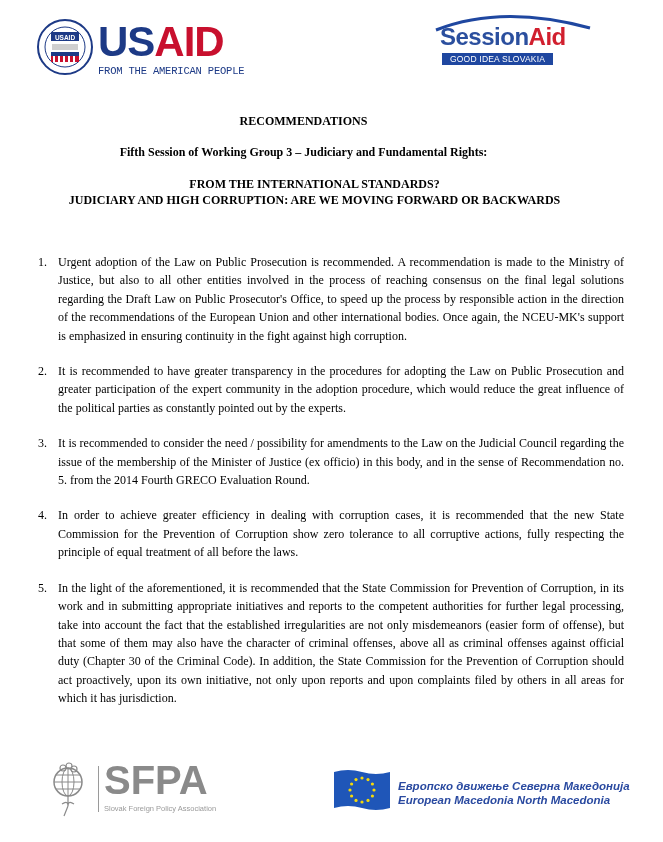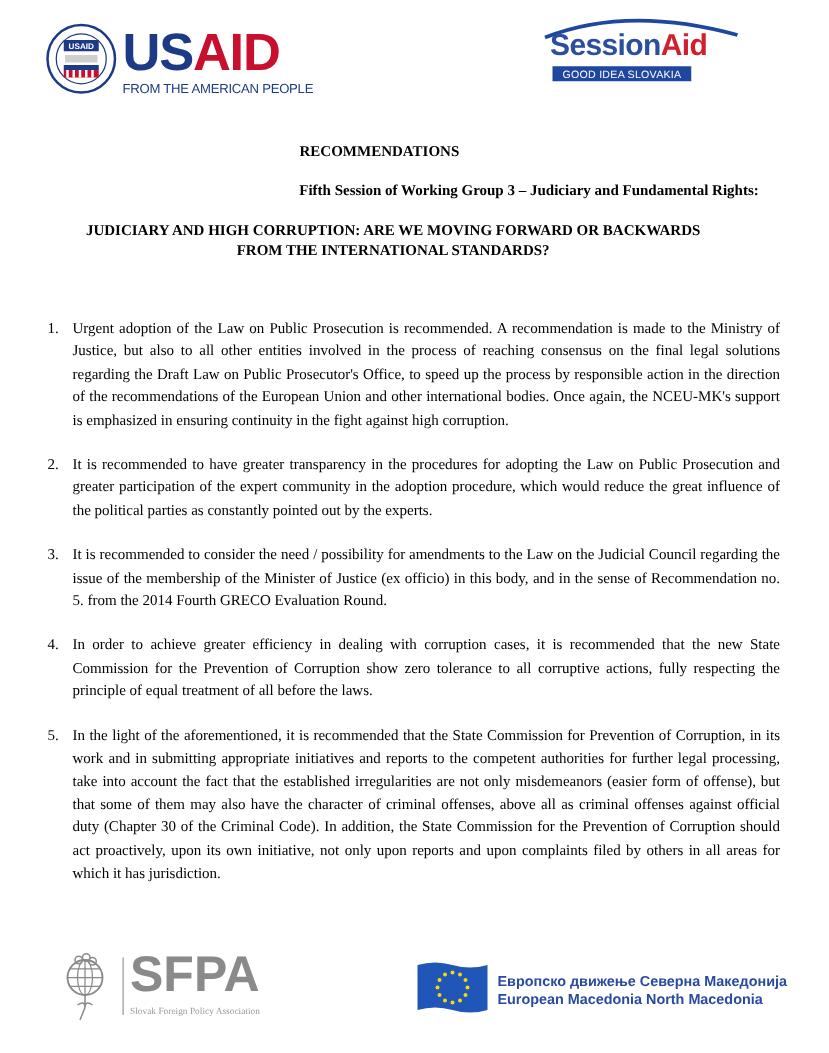--- a/index.html
+++ b/index.html
@@ -4,51 +4,51 @@
 <style>
   html, body { margin: 0; padding: 0; background: #ffffff; }
   body { width: 663px; height: 842px; position: relative; overflow: hidden; font-family: "Liberation Serif", serif; color: #000; }
 
   
   .usaid-logo { position: absolute; left: 36px; top: 18px; width: 200px; height: 62px; text-align: center; }
   .usaid-seal { position: absolute; left: 0; top: 0; width: 58px; height: 58px; }
   .usaid-word { position: absolute; left: 62px; top: 2px; font-family: "Liberation Sans", sans-serif; font-weight: bold; font-size: 42px; letter-spacing: -1px; line-height: 44px; }
   .usaid-word .us { color: #1d3a86; }
   .usaid-word .aid { color: #c8102e; }
-  .usaid-tag { position: absolute; left: 62px; top: 47px; font-family: Liberation Sans, sans-serif; font-size: 10.5px; color: #1d3a86; letter-spacing: -0.2px; white-space: nowrap; }
+  .usaid-tag { position: absolute; left: 62px; top: 47px; font-family: Liberation Mono, monospace; font-size: 10.5px; color: #1d3a86; letter-spacing: -0.2px; white-space: nowrap; }
 
   .slovak-logo { position: absolute; left: 432px; top: 8px; width: 160px; height: 60px; }
   .slovak-arc { position: absolute; left: 0; top: 0; }
   .slovak-word { position: absolute; left: 8px; top: 16px; font-family: "Liberation Sans", sans-serif; font-weight: bold; font-size: 24px; line-height: 26px; letter-spacing: -0.5px; }
   .slovak-word .s1 { color: #2b4f9e; }
   .slovak-word .s2 { color: #d11f2e; }
   .slovak-tag { position: absolute; left: 10px; top: 45px; background: #1f47a0; color: #fff; font-family: "Liberation Sans", sans-serif; font-size: 8.5px; padding: 1px 8px; letter-spacing: 0.2px; white-space: nowrap; }
 
   
   .title { position: absolute; left: 0; width: 607px; text-align: center; font-weight: bold; font-size: 12px; }
   .t1 { top: 114px; }
-  .t2 { top: 145px; text-align: right; }
+  .t2 { top: 145px; }
   .t3 { top: 176px; line-height: 16px; padding-left: 22px; box-sizing: border-box; }
 
   
   .rec-list { position: absolute; left: 38px; width: 586px; top: 253px; margin: 0; padding: 0; list-style: none; }
   .rec-item { position: relative; padding-left: 20px; font-size: 12px; line-height: 18.4px; text-align: justify; margin-bottom: 17px; }
   .rec-num { position: absolute; left: 0; top: 0; }
   .rec-text { display: block; }
 
   
   .sfpa-logo { position: absolute; left: 46px; top: 760px; width: 200px; height: 60px; }
   .sfpa-emblem { position: absolute; left: 0; top: 0; }
   .sfpa-divider { position: absolute; left: 52px; top: 6px; width: 1px; height: 46px; background: #9a9a9a; }
   .sfpa-word { position: absolute; left: 58px; top: -2px; font-family: "Liberation Sans", sans-serif; font-weight: bold; font-size: 40px; color: #8a8a8a; letter-spacing: 0px; line-height: 44px; }
-  .sfpa-tag { position: absolute; left: 58px; top: 44px; font-family: Liberation Serif, serif; font-size: 7.5px; color: #9a9a9a; white-space: nowrap; }
+  .sfpa-tag { position: absolute; left: 58px; top: 44px; font-family: Liberation Sans, sans-serif; font-size: 7.5px; color: #9a9a9a; white-space: nowrap; }
 
   .emnm-logo { position: absolute; left: 332px; top: 768px; width: 300px; height: 45px; }
   .eu-flag { position: absolute; left: 0; top: 0; }
-  .emnm-line { position: absolute; left: 66px; font-family: "Liberation Sans", sans-serif; font-weight: bold; font-size: 11.5px; color: #2a4aa0; white-space: nowrap; }
+  .emnm-line { position: absolute; left: 66px; font-family: "Liberation Sans", sans-serif; font-style: italic; font-weight: bold; font-size: 11.5px; color: #2a4aa0; white-space: nowrap; }
   .emnm-l1 { top: 12px; }
   .emnm-l2 { top: 26px; }
 </style>
 </head>
 <body>
 
 <div class="usaid-logo">
   <svg class="usaid-seal" width="58" height="58" viewBox="0 0 58 58">
     <circle cx="29" cy="29" r="27" fill="#fff" stroke="#1d3a86" stroke-width="2"></circle>
     <circle cx="29" cy="29" r="20" fill="#fff" stroke="#1d3a86" stroke-width="1"></circle>
@@ -73,22 +73,22 @@
   <svg class="slovak-arc" width="160" height="24" viewBox="0 0 160 24">
     <path d="M4 22 Q 70 -4 158 20" fill="none" stroke="#1f47a0" stroke-width="3"></path>
   </svg>
   <div class="slovak-word"><span class="s1">Session</span><span class="s2">Aid</span></div>
   <div class="slovak-tag">GOOD IDEA SLOVAKIA</div>
 </div>
 
 <div class="title t1">RECOMMENDATIONS</div>
 <div class="title t2">Fifth Session of Working Group 3 – Judiciary and Fundamental Rights:</div>
 <div class="title t3">
+  <div>FROM THE INTERNATIONAL STANDARDS?</div>
   <div>JUDICIARY AND HIGH CORRUPTION: ARE WE MOVING FORWARD OR BACKWARDS</div>
-  <div>FROM THE INTERNATIONAL STANDARDS?</div>
 </div>
 
 <ol class="rec-list">
   <li class="rec-item">
     <span class="rec-num">1.</span>
     <span class="rec-text">Urgent adoption of the Law on Public Prosecution is recommended. A recommendation is made to the Ministry of Justice, but also to all other entities involved in the process of reaching consensus on the final legal solutions regarding the Draft Law on Public Prosecutor's Office, to speed up the process by responsible action in the direction of the recommendations of the European Union and other international bodies. Once again, the NCEU-MK's support is emphasized in ensuring continuity in the fight against high corruption.</span>
   </li>
   <li class="rec-item">
     <span class="rec-num">2.</span>
     <span class="rec-text">It is recommended to have greater transparency in the procedures for adopting the Law on Public Prosecution and greater participation of the expert community in the adoption procedure, which would reduce the great influence of the political parties as constantly pointed out by the experts.</span>

